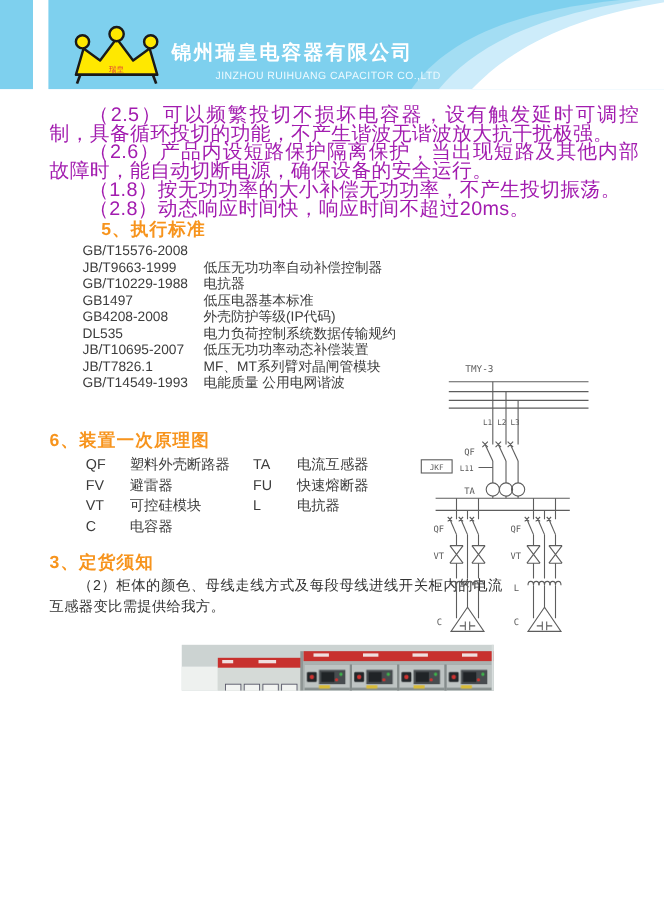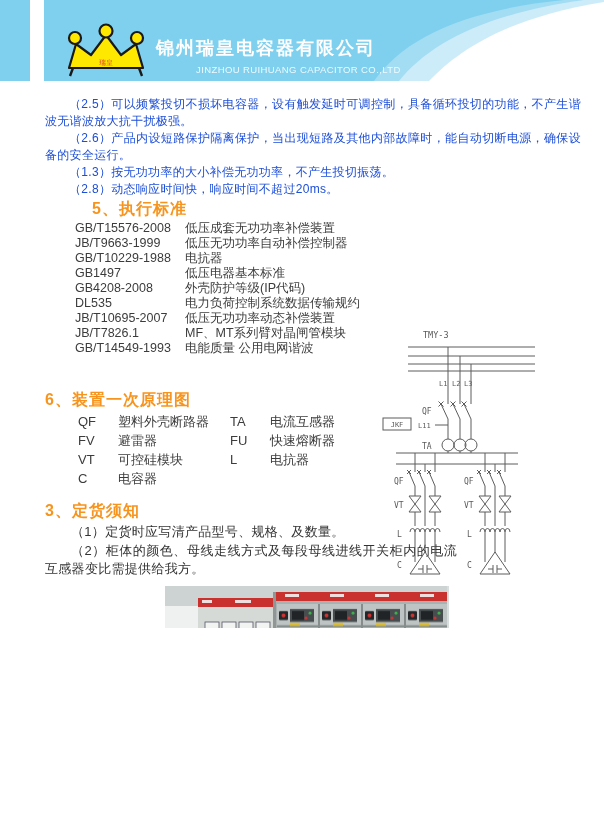--- a/index.html
+++ b/index.html
@@ -8,22 +8,22 @@
   
   .hdr-left{position:absolute;left:0;top:0;width:30px;height:81px;background:#7ed0ee;}
   .hdr-band{position:absolute;left:44px;top:0;width:560px;height:81px;background:#7ed0ee;overflow:hidden;}
   .hdr-band svg.swoosh{position:absolute;left:0;top:0;width:560px;height:81px;}
   .logo{position:absolute;left:16px;top:22px;width:92px;height:56px;}
   .co-names{position:absolute;left:112px;top:36px;width:420px;}
   .co-cn{font-size:18px;font-weight:bold;color:#ffffff;letter-spacing:2px;white-space:nowrap;}
   .co-en{font-size:9.5px;color:#eefaff;letter-spacing:0.4px;margin-top:4px;white-space:nowrap;margin-left:40px;}
   
   .intro{position:absolute;left:45px;top:96px;width:536px;}
-  .intro p{margin:0;font-size:12px;line-height:17px;text-indent:2em;text-align:justify;
-           letter-spacing:0.3px;color:#1d4ed8;font-weight:500;}
+  .intro p{margin:0;font-size:18px;line-height:17px;text-indent:2em;text-align:justify;
+           letter-spacing:0.3px;color:#a21caf;font-weight:500;}
   .sec-title{position:absolute;font-size:16px;font-weight:bold;color:#f7941d;letter-spacing:1px;white-space:nowrap;}
   .t5{left:45px;top:199px;margin-left:47px;}
   .t6{left:45px;top:390px;}
   .t7{left:45px;top:501px;}
   .standards{position:absolute;left:75px;top:221px;}
   .std-row{display:flex;font-size:12.5px;line-height:15px;color:#3c3c3c;font-weight:500;white-space:nowrap;}
   .std-code{width:110px;flex:0 0 110px;}
   .legend{position:absolute;left:78px;top:412px;display:flex;}
   .legend-col{display:block;}
   .legend-col.c1{width:152px;}
@@ -67,29 +67,28 @@
     </svg>
     <div class="co-names">
       <div class="co-cn">锦州瑞皇电容器有限公司</div>
       <div class="co-en">JINZHOU RUIHUANG CAPACITOR CO.,LTD</div>
     </div>
   </div>
 
   <div class="intro">
       <p>（2.5）可以频繁投切不损坏电容器，设有触发延时可调控制，具备循环投切的功能，不产生谐波无谐波放大抗干扰极强。</p>
       <p>（2.6）产品内设短路保护隔离保护，当出现短路及其他内部故障时，能自动切断电源，确保设备的安全运行。</p>
-      <p>（1.3）按无功功率的大小补偿无功功率，不产生投切振荡。</p>
+      <p>（1.8）按无功功率的大小补偿无功功率，不产生投切振荡。</p>
       <p>（2.8）动态响应时间快，响应时间不超过20ms。</p>
     </div>
 
   <div class="sec-title t5">5、执行标准</div>
   <div class="standards">
       <div class="std-row">
       <span class="std-code">GB/T15576-2008</span>
-      <span class="std-desc">低压成套无功功率补偿装置</span>
     </div>
       <div class="std-row">
       <span class="std-code">JB/T9663-1999</span>
       <span class="std-desc">低压无功功率自动补偿控制器</span>
     </div>
       <div class="std-row">
       <span class="std-code">GB/T10229-1988</span>
       <span class="std-desc">电抗器</span>
     </div>
       <div class="std-row">
@@ -149,21 +148,20 @@
       </div>
         <div class="legend-row">
         <span class="legend-abbr">L</span>
         <span>电抗器</span>
       </div>
       </div>
   </div>
 
   <div class="sec-title t7">3、定货须知</div>
   <div class="ordering">
-      <p>（1）定货时应写清产品型号、规格、及数量。</p>
       <p>（2）柜体的颜色、母线走线方式及每段母线进线开关柜内的电流互感器变比需提供给我方。</p>
     </div>
 
   <svg class="diagram" viewBox="0 0 222 263">
     <g stroke="#5d5d5d" stroke-width="1" fill="none">
 
       <line x1="30" y1="25" x2="157" y2="25"></line>
       <line x1="30" y1="34" x2="157" y2="34"></line>
       <line x1="30" y1="42" x2="157" y2="42"></line>
       <line x1="30" y1="49" x2="157" y2="49"></line>

